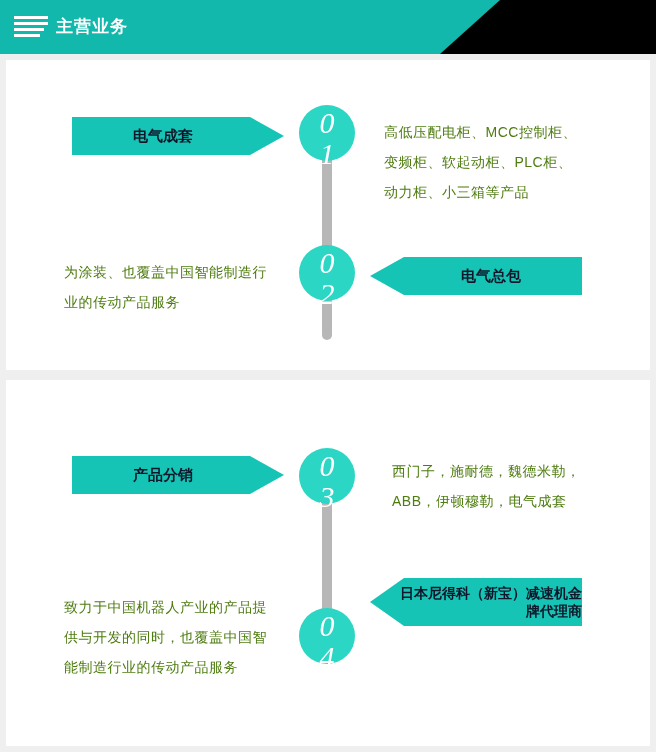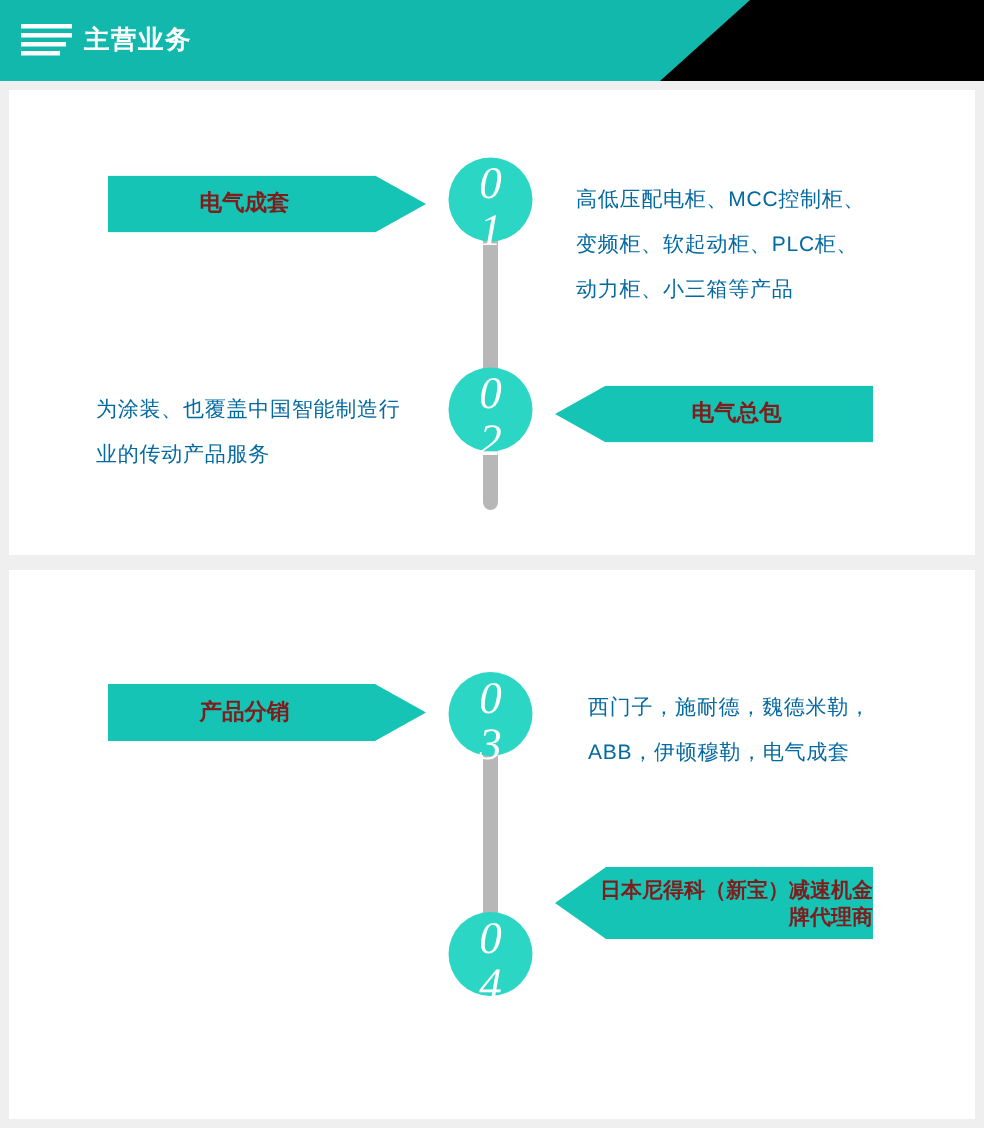--- a/index.html
+++ b/index.html
@@ -101,21 +101,21 @@
     box-sizing: border-box;
     letter-spacing: 0;
   }
   .bubble span { display: block; }
 
   
   .arrow {
     position: absolute;
     height: 38px;
     background: #16c4b6;
-    color: #7f1d1d;
+    color: #0f172a;
     font-size: 15px;
     font-weight: bold;
     display: flex;
     align-items: center;
     justify-content: center;
     box-sizing: border-box;
     text-align: center;
     line-height: 1.3;
   }
   .arrow-right {
@@ -126,21 +126,21 @@
     clip-path: polygon(34px 0, 100% 0, 100% 100%, 34px 100%, 0 50%);
     padding-left: 30px;
     text-align: right;
   }
   .arrow-tall { height: 48px; font-size: 14px; }
 
   
   .text-block {
     position: absolute;
     font-size: 14px;
-    color: #0369a1;
+    color: #4d7c0f;
     line-height: 30px;
     letter-spacing: 0.5px;
   }
   .text-right { text-align: left; }
   .text-left  { text-align: left; }
 </style>
 </head>
 <body>
 
 <div class="page">
@@ -184,20 +184,21 @@
 
   <div class="arrow arrow-right" style="left:72px; top:456px; width:212px;">
     <span>产品分销</span>
   </div>
   <div class="bubble" style="left:299px; top:448px;">
     <span>0</span>
   <span>3</span>
     </div>
   <div class="text-block text-right" style="left:392px; top:456px; width:200px;">西门子，施耐德，魏德米勒，ABB，伊顿穆勒，电气成套</div>
 
+  <div class="text-block text-left" style="left:64px; top:592px; width:215px;">致力于中国机器人产业的产品提供与开发的同时，也覆盖中国智能制造行业的传动产品服务</div>
   <div class="bubble" style="left:299px; top:608px;">
     <span>0</span>
   <span>4</span>
     </div>
   <div class="arrow arrow-left arrow-tall" style="left:370px; top:578px; width:212px;">
     <span>日本尼得科（新宝）减速机金牌代理商</span>
   </div>
 
 </div>
 

